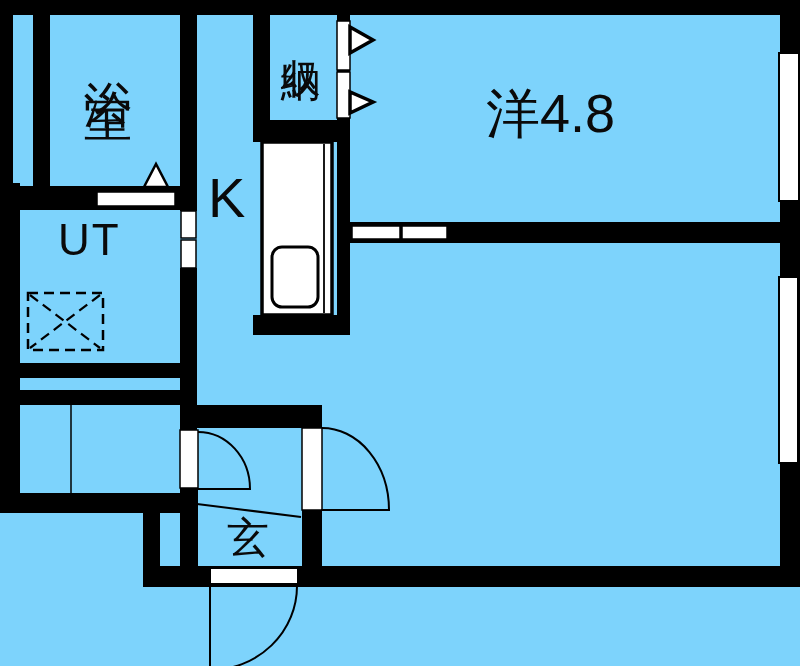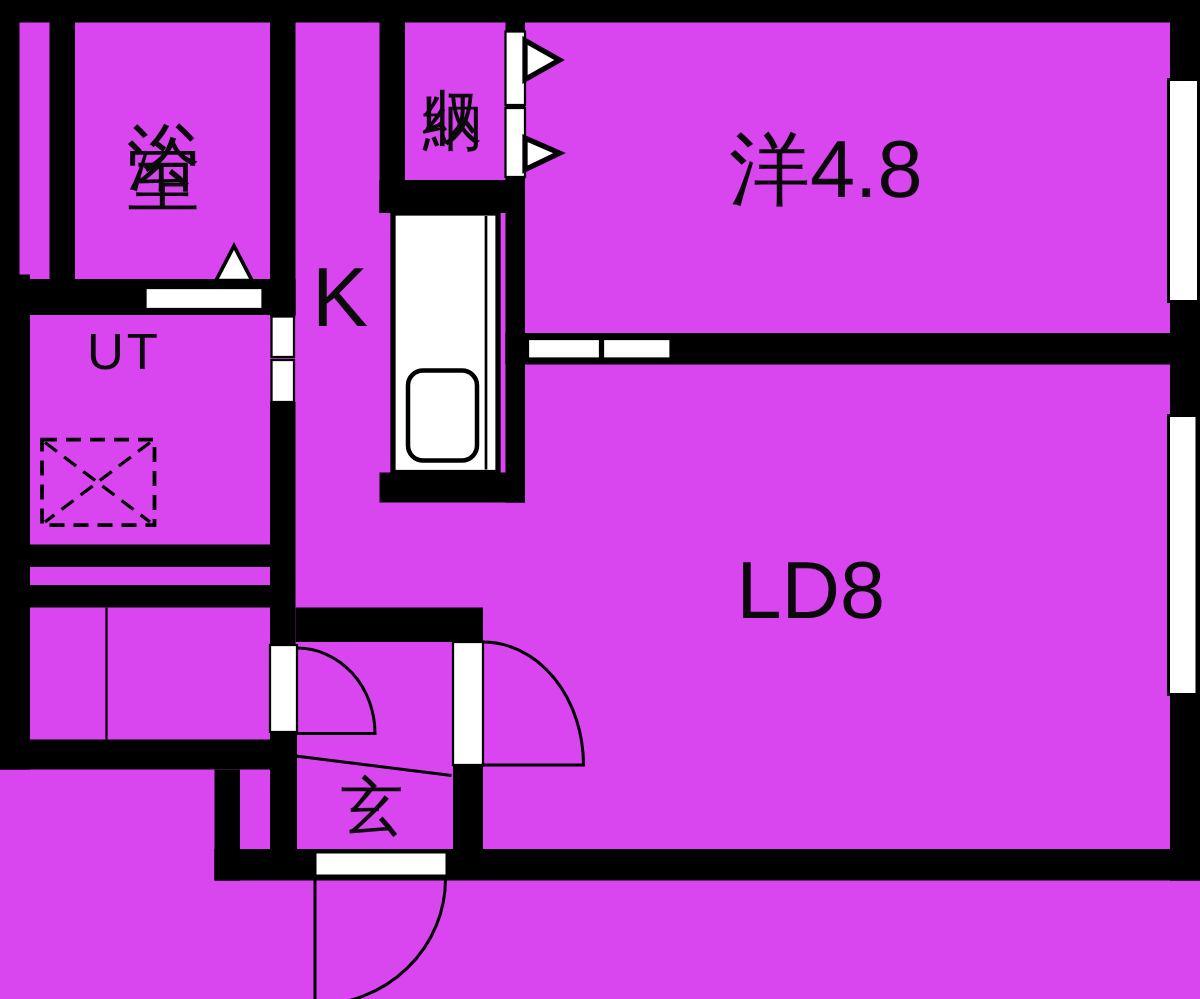--- a/index.html
+++ b/index.html
@@ -1,30 +1,30 @@
 <!DOCTYPE html>
 <html><head>
 <meta charset="utf-8">
 <style>
   html,body{margin:0;padding:0;background:#ffffff;}
   #floorplan{
-    position:relative;width:800px;height:666px;background:#d946ef;overflow:hidden;
+    position:relative;width:800px;height:666px;background:#7dd3fc;overflow:hidden;
     font-family:"Liberation Sans","DejaVu Sans",sans-serif;
   }
   #plan-svg{position:absolute;left:0;top:0;}
   .label{
     position:absolute;color:#0a0a0a;line-height:1;white-space:nowrap;
     font-family:"Liberation Sans","DejaVu Sans",sans-serif;
   }
   .v{writing-mode:vertical-rl;text-orientation:upright;}
   #label-bathroom{left:84px;top:42px;font-size:49px;letter-spacing:10px;}
   #label-storage{left:281px;top:27px;font-size:40px;letter-spacing:4px;}
   #label-western{left:486px;top:86px;font-size:54px;}
   #label-kitchen{left:208px;top:170px;font-size:56px;}
-  #label-utility{left:58px;top:218px;font-size:34px;letter-spacing:2px;}
+  #label-utility{left:58px;top:218px;font-size:44px;letter-spacing:2px;}
   #label-toilet{left:75px;top:424px;font-size:49px;}
   #label-living{left:491px;top:367px;font-size:54px;}
   #label-entrance{left:227px;top:517px;font-size:42px;}
 </style>
 </head>
 <body>
 
 <div id="floorplan">
 
   <svg id="plan-svg" width="800" height="666" viewBox="0 0 800 666">
@@ -90,15 +90,14 @@
 
     <line x1="71" y1="405" x2="71" y2="493" stroke="#000000" stroke-width="1.5"></line>
     <line x1="197" y1="504" x2="301" y2="517" stroke="#000000" stroke-width="2"></line>
   </svg>
 
   <div class="label v" id="label-bathroom">浴室</div>
   <div class="label v" id="label-storage">収納</div>
   <div class="label" id="label-western">洋4.8</div>
   <div class="label" id="label-kitchen">K</div>
   <div class="label" id="label-utility">UT</div>
-  <div class="label" id="label-living">LD8</div>
   <div class="label" id="label-entrance">玄</div>
 </div>
 
 </body></html>

